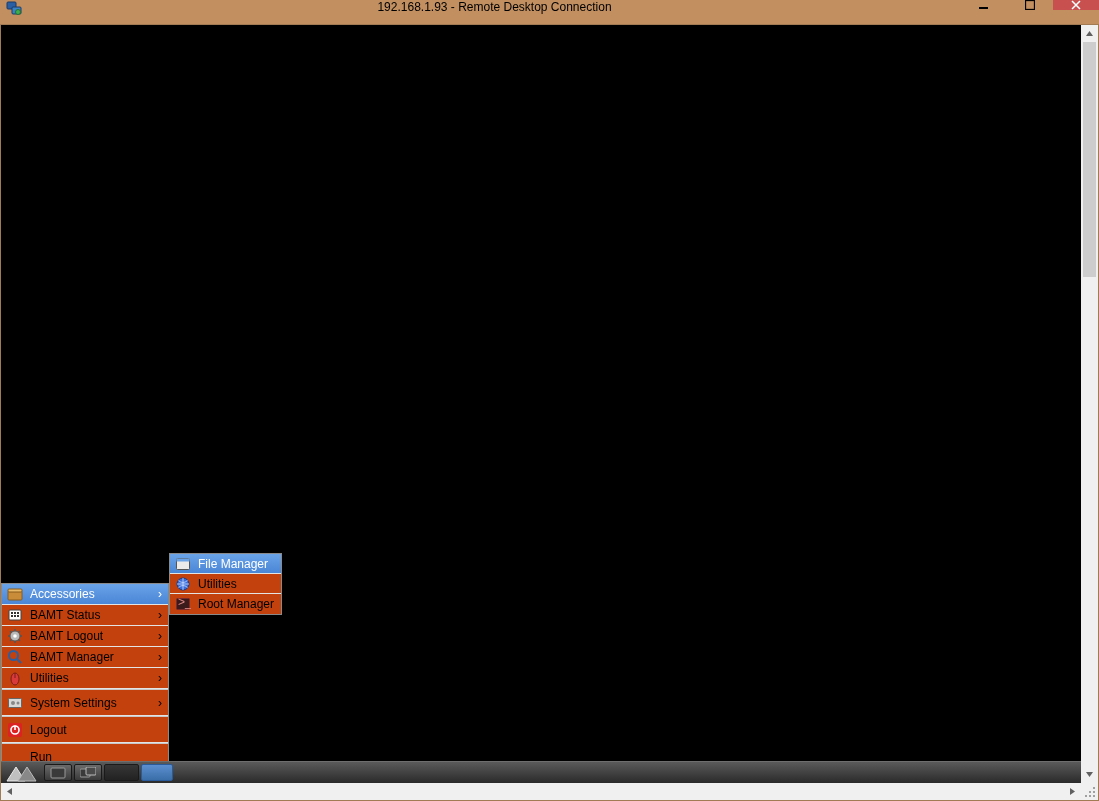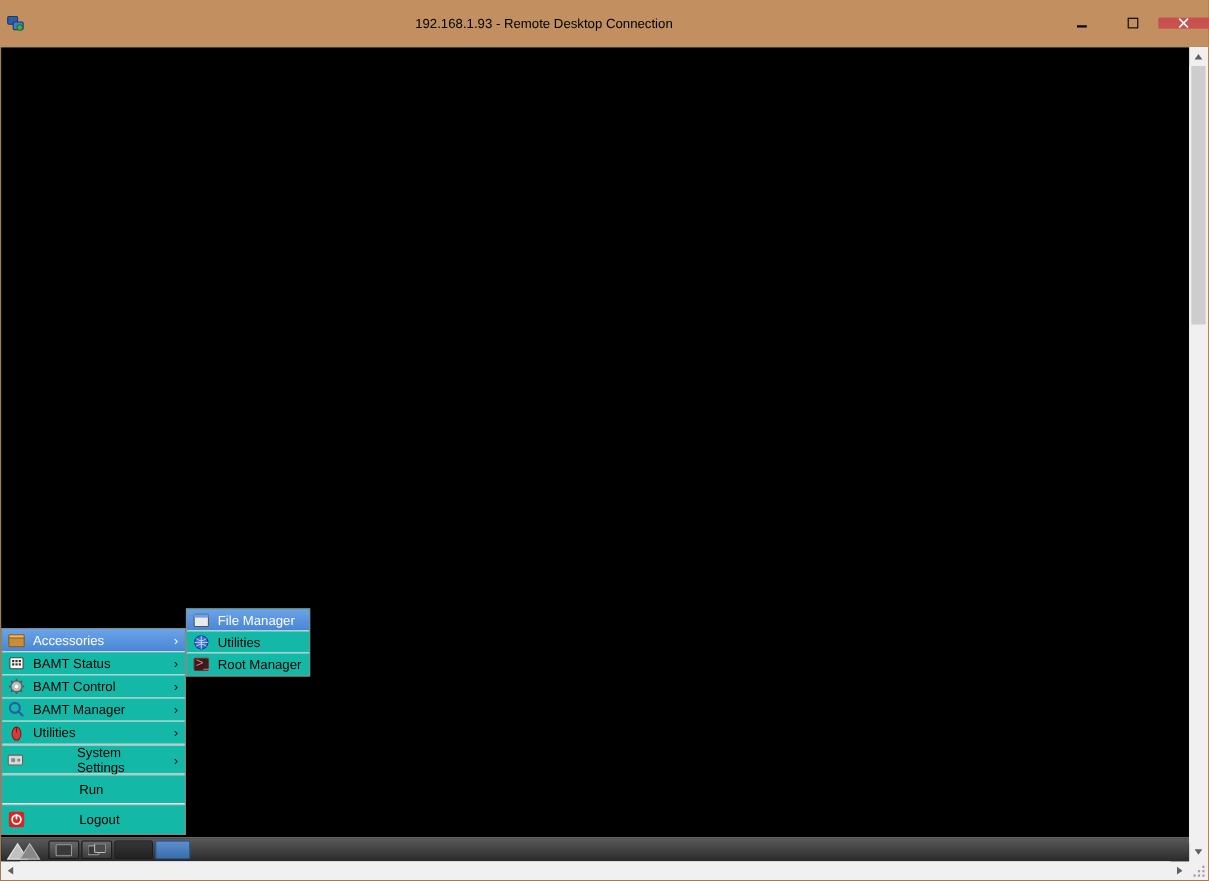--- a/index.html
+++ b/index.html
@@ -1,20 +1,20 @@
 <!DOCTYPE html>
 <html><head>
 <meta charset="utf-8">
 <style>
   * { margin: 0; padding: 0; box-sizing: border-box; font-family: "Segoe UI", Tahoma, sans-serif; font-size: 12px; }
   html, body { width: 1099px; height: 801px; overflow: hidden; background: #000; }
 
   
   .outer-frame { width: 1099px; height: 801px; background: #c28f61; display: flex; flex-direction: column; }
-  .titlebar { height: 42px; display: flex; align-items: center; }
+  .titlebar { height: 24px; display: flex; align-items: flex-start; }
   .tb-icon { width: 28px; display: flex; align-items: center; justify-content: center; }
   .tb-title { flex: 1; display: flex; align-items: center; justify-content: center; color: #000; font-size: 12px; }
   .tb-btns { display: flex; }
   .tb-btn { width: 46px; display: flex; align-items: center; justify-content: center; color: #000; }
   .tb-btn.close { background: #c8504f; color: #fff; }
   .tb-btn svg { display: block; }
 
   .client { flex: 1; background: #fff; border: 1px solid #a27a54; display: flex; flex-direction: column; position: relative; }
 
   
@@ -37,31 +37,31 @@
   .tb-start { width: 42px; display: flex; align-items: center; justify-content: center; }
   .tb-start svg { display: block; }
   .task-btn { width: 28px; margin: 2px 1px; border: 1px solid #1a1a1a; border-radius: 2px;
     background: linear-gradient(#6a6a6a,#3a3a3a); display: flex; align-items: center; justify-content: center; }
   .task-group { width: 35px; margin: 2px 1px; border: 1px solid #1a1a1a; border-radius: 2px;
     background: linear-gradient(#363636,#222); }
   .task-active { width: 32px; margin: 2px 1px; border: 1px solid #2a5a9a; border-radius: 2px;
     background: linear-gradient(#5b8fd0,#3a6ea8); }
 
   
-  .menu { position: absolute; background: #14b8a6; border: 1px solid #8a8a8a; box-shadow: 1px 1px 2px rgba(0,0,0,.3); }
+  .menu { position: absolute; background: #c2410c; border: 1px solid #8a8a8a; box-shadow: 1px 1px 2px rgba(0,0,0,.3); }
   .menu-item { height: 21px; display: flex; align-items: center; padding: 0 6px 0 4px; border-bottom: 1px solid #e4e4e4; cursor: default; position: relative; }
   .menu-item:last-child { border-bottom: none; }
   .menu-item .mi-icon { width: 18px; height: 16px; display: flex; align-items: center; justify-content: center; margin-right: 6px; }
   .menu-item .mi-label { flex: 1; color: #000; }
   .menu-item .mi-arrow { width: 12px; text-align: right; color: #000; font-size: 12px; }
   .menu-item.hover { background: linear-gradient(#6aa3e8,#4a86d6); }
   .menu-item.hover .mi-label, .menu-item.hover .mi-arrow { color: #fff; }
-  .menu-sep-above { border-top: 1px solid #c8c8c8; gap: 42px; }
-
-  .main-menu { left: 0; bottom: 24px; width: 168px; }
+  .menu-sep-above { border-top: 1px solid #c8c8c8; }
+
+  .main-menu { left: 0; bottom: 12px; width: 168px; }
   .main-menu .menu-item { height: 21px; }
   .main-menu .menu-item.settings-row { height: 27px; }
   .main-menu .menu-item.run-row { height: 27px; }
   .main-menu .menu-item.logout-row { height: 27px; }
 
   .sub-menu { left: 168px; bottom: 168px; width: 113px; }
   .sub-menu .menu-item { height: 20px; }
 
   
   .ico { width: 16px; height: 16px; }
@@ -138,21 +138,21 @@
                     <line x1="8" y1="13" x2="8" y2="15"></line>
                     <line x1="1" y1="8" x2="3" y2="8"></line>
                     <line x1="13" y1="8" x2="15" y2="8"></line>
                     <line x1="3" y1="3" x2="4.5" y2="4.5"></line>
                     <line x1="11.5" y1="11.5" x2="13" y2="13"></line>
                     <line x1="3" y1="13" x2="4.5" y2="11.5"></line>
                     <line x1="11.5" y1="4.5" x2="13" y2="3"></line>
                   </g>
                 </svg>
             </span>
-            <span class="mi-label">BAMT Control</span>
+            <span class="mi-label">BAMT Logout</span>
             <span class="mi-arrow">›</span>
           </div>
           <div class="menu-item">
             <span class="mi-icon">
               <svg class="ico" viewBox="0 0 16 16">
                   <circle cx="6.5" cy="6.5" r="4.5" fill="none" stroke="#2a5fa3" stroke-width="2"></circle>
                   <line x1="10" y1="10" x2="14" y2="14" stroke="#2a5fa3" stroke-width="2"></line>
                 </svg>
             </span>
             <span class="mi-label">BAMT Manager</span>
@@ -172,33 +172,33 @@
             <span class="mi-icon">
               <svg class="ico" viewBox="0 0 16 16">
                   <rect x="1.5" y="3.5" width="13" height="9" rx="1" fill="#d8d8d8" stroke="#666"></rect>
                   <circle cx="6" cy="8" r="2" fill="#888"></circle>
                   <circle cx="11" cy="8" r="1.5" fill="#888"></circle>
                 </svg>
             </span>
             <span class="mi-label">System Settings</span>
             <span class="mi-arrow">›</span>
           </div>
+          <div class="menu-item logout-row menu-sep-above">
+            <span class="mi-icon">
+              <svg class="ico" viewBox="0 0 16 16">
+                  <rect x="1" y="1" width="14" height="14" rx="2" fill="#d22"></rect>
+                  <circle cx="8" cy="8" r="4" fill="none" stroke="#fff" stroke-width="1.6"></circle>
+                  <line x1="8" y1="3.5" x2="8" y2="8" stroke="#fff" stroke-width="1.6"></line>
+                </svg>
+            </span>
+            <span class="mi-label">Logout</span>
+          </div>
           <div class="menu-item run-row menu-sep-above">
             <span class="mi-icon"></span>
             <span class="mi-label">Run</span>
-          </div>
-          <div class="menu-item logout-row menu-sep-above">
-            <span class="mi-icon">
-              <svg class="ico" viewBox="0 0 16 16">
-                  <rect x="1" y="1" width="14" height="14" rx="2" fill="#d22"></rect>
-                  <circle cx="8" cy="8" r="4" fill="none" stroke="#fff" stroke-width="1.6"></circle>
-                  <line x1="8" y1="3.5" x2="8" y2="8" stroke="#fff" stroke-width="1.6"></line>
-                </svg>
-            </span>
-            <span class="mi-label">Logout</span>
           </div>
         </div>
 
         <div class="menu sub-menu">
           <div class="menu-item hover">
             <span class="mi-icon">
               <svg class="ico" viewBox="0 0 16 16">
                   <rect x="1.5" y="2.5" width="13" height="11" rx="1" fill="#eaeaea" stroke="#555"></rect>
                   <rect x="1.5" y="2.5" width="13" height="3" fill="#6aa3e8"></rect>
                 </svg>

